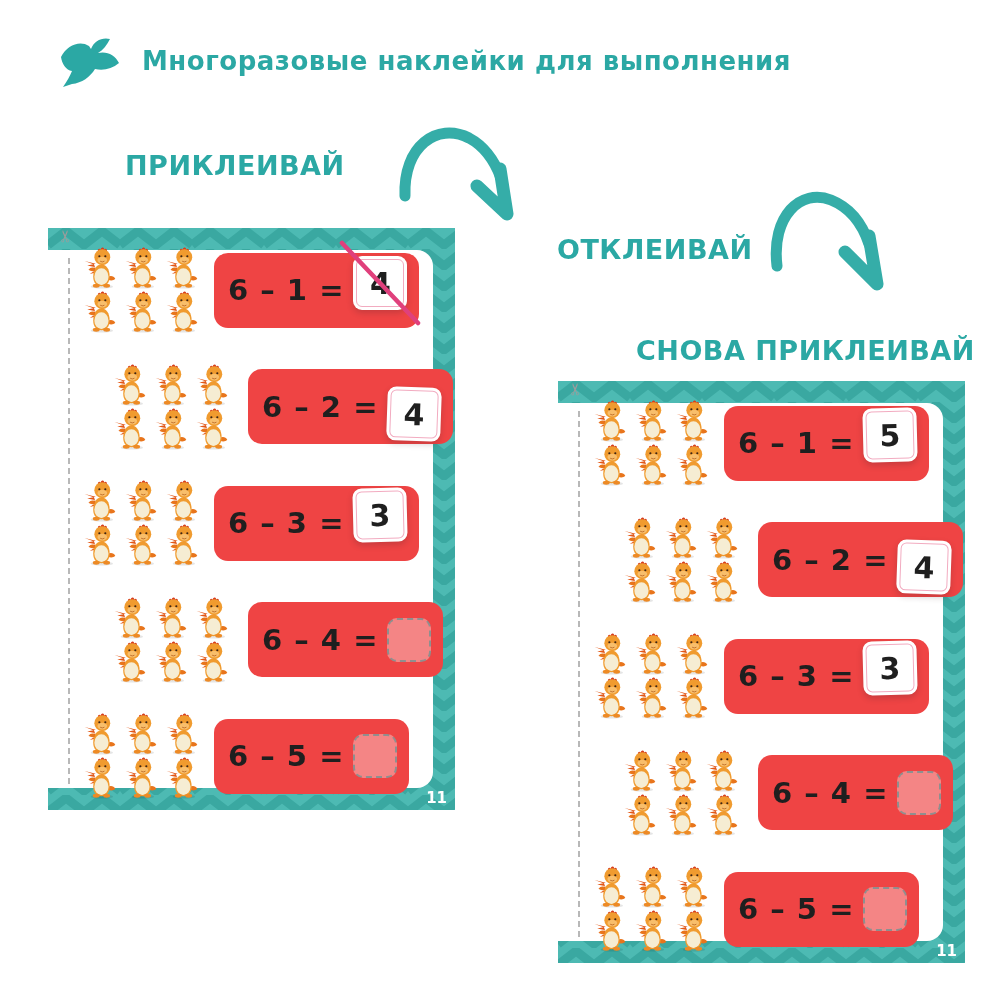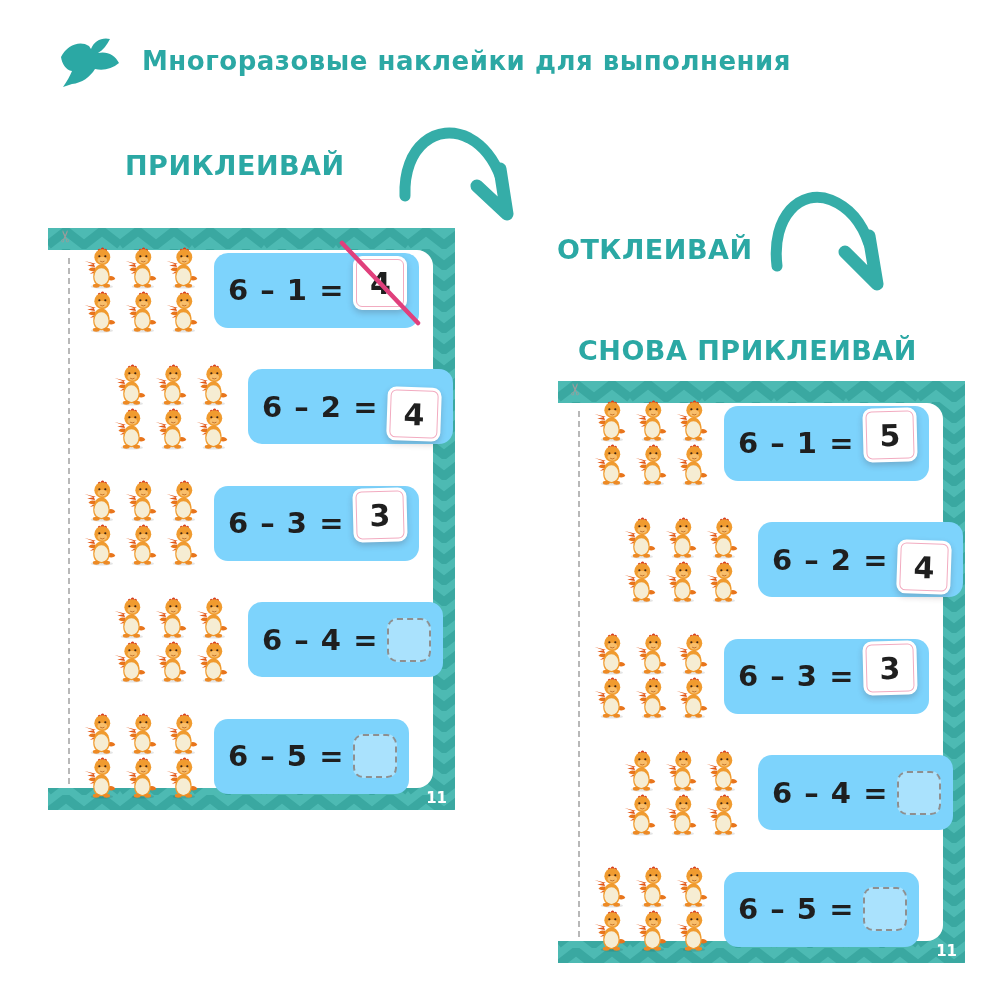--- a/index.html
+++ b/index.html
@@ -7,21 +7,21 @@
          font-family:"DejaVu Sans","Liberation Sans",sans-serif;}
 
   
   .bird{position:absolute;left:54px;top:36px;width:70px;height:60px;}
   .title{position:absolute;left:142px;top:44px;width:820px;
          font-size:26px;line-height:1.32;font-weight:700;letter-spacing:0.5px;
          color:#2BA8A4;}
   .step-label{position:absolute;color:#2BA8A4;font-weight:800;font-size:27px;letter-spacing:0.5px;white-space:nowrap;}
   .step1{left:125px;top:150px;}
   .step2{left:557px;top:234px;}
-  .step3{left:578px;top:335px;}
+  .step3{left:636px;top:335px;}
   .arrow{position:absolute;}
   .arrow1{left:393px;top:112px;width:140px;height:128px;}
   .arrow2{left:763px;top:180px;width:140px;height:128px;}
 
   
   .page{position:absolute;width:407px;height:582px;}
   .page-left{left:48px;top:228px;}
   .page-right{left:558px;top:381px;}
   .chevron-svg{position:absolute;left:0;top:0;}
   .page-inner{position:absolute;left:0;top:22px;right:22px;bottom:22px;background:#ffffff;
@@ -32,21 +32,21 @@
   .page-number{position:absolute;right:8px;bottom:3px;color:#ffffff;font-size:15px;font-weight:700;z-index:3;}
 
   .rows{position:absolute;inset:0;box-sizing:border-box;padding:14px 10px 6px 34px;
         display:flex;flex-direction:column;justify-content:space-between;}
   .row{display:flex;align-items:center;gap:12px;height:96px;}
   .row.indent{margin-left:30px;gap:16px;}
 
   .dragons{display:grid;grid-template-columns:repeat(3,38px);grid-auto-rows:42px;gap:2px 3px;flex:none;}
   .dragon{width:38px;height:42px;display:block;}
 
-  .eq{flex:none;display:flex;align-items:center;height:75px;background:#7dd3fc;border-radius:14px;
+  .eq{flex:none;display:flex;align-items:center;height:75px;background:#ef4444;border-radius:14px;
       padding:0 12px 0 14px;gap:9px;}
   .expr{font-size:29px;font-weight:700;color:#1F1F1F;letter-spacing:1px;white-space:nowrap;
         font-family:"DejaVu Sans",sans-serif;}
   .sticker-wrap{position:relative;display:inline-block;width:54px;height:54px;flex:none;}
   .row:nth-child(odd) .sticker-wrap.stuck{transform:translateY(-8px) rotate(-1.5deg);}
   .row:nth-child(even) .sticker-wrap.stuck{transform:translateY(7px) rotate(2deg);}
   .sticker-wrap.crossed{transform:translateY(-7px);}
   .sticker{position:absolute;inset:0;background:#ffffff;border-radius:9px;
            box-shadow:0 3px 6px rgba(60,30,40,0.22);
            display:flex;align-items:center;justify-content:center;

